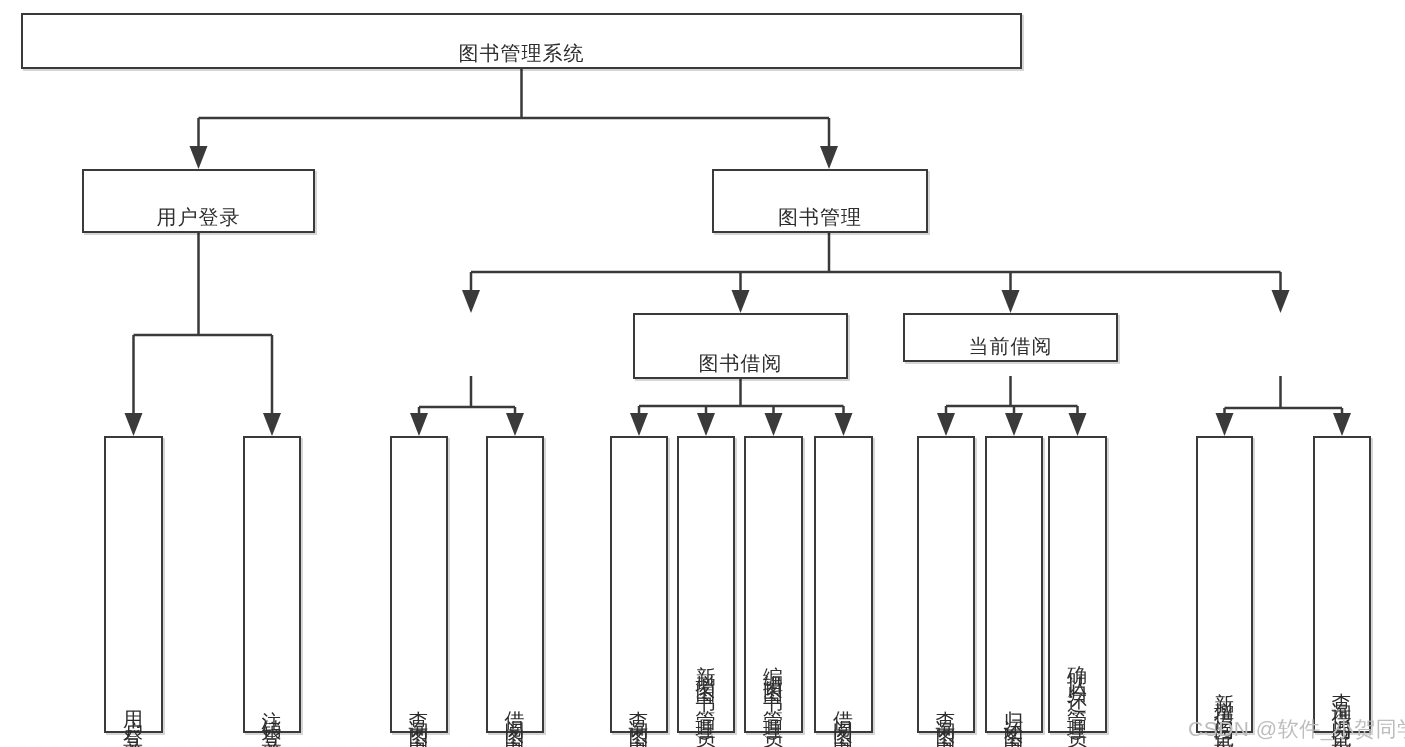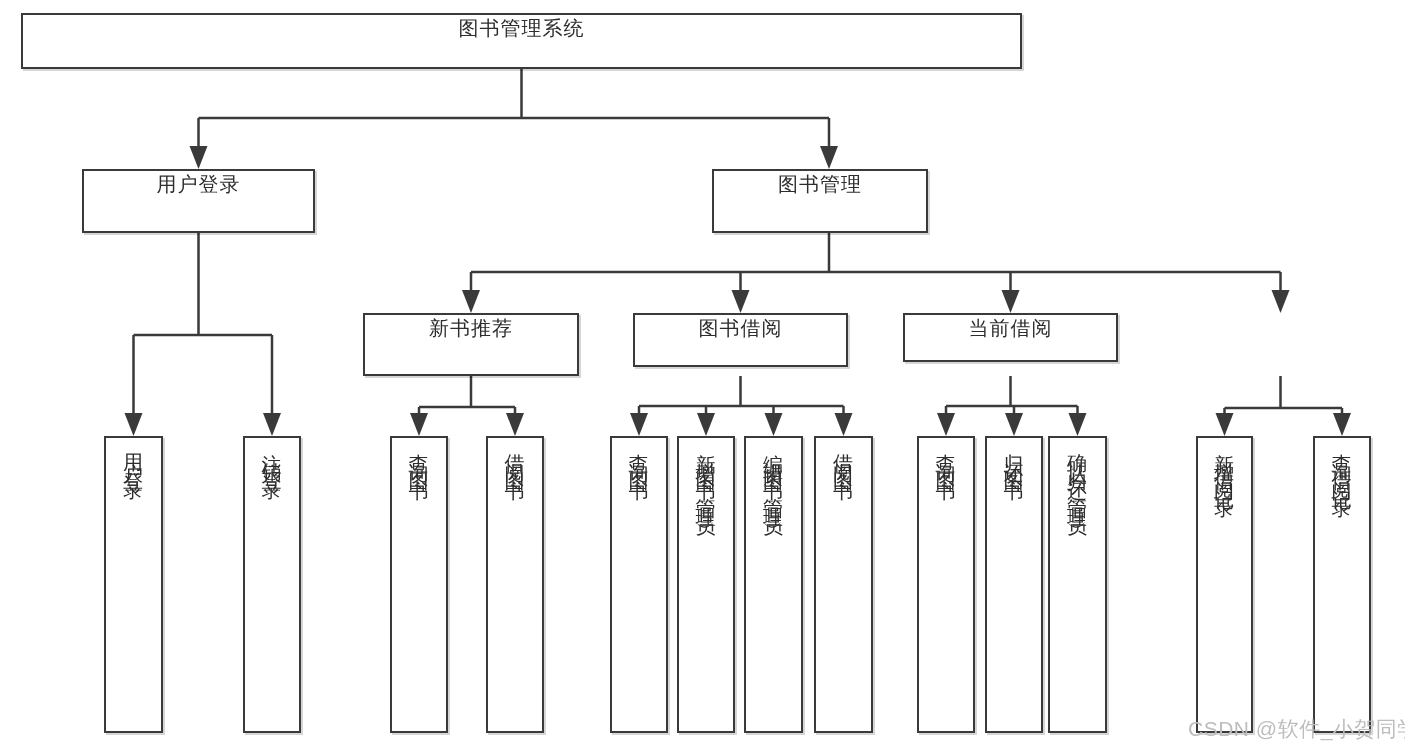--- a/index.html
+++ b/index.html
@@ -6,21 +6,21 @@
   .canvas {
     position:relative; width:1405px; height:747px; background:#ffffff;
     font-family:"Liberation Sans", sans-serif; overflow:hidden;
   }
   svg.connectors { position:absolute; left:0; top:0; z-index:1; }
   svg.connectors path { stroke:#3a3a3a; stroke-width:2.5; fill:none; }
   svg.connectors polygon { fill:#3a3a3a; stroke:none; }
   .box {
     position:absolute; box-sizing:border-box; z-index:2;
     background:#ffffff; border:2px solid #3a3a3a;
-    display:flex; align-items:flex-start; justify-content:center;
+    display:flex; align-items:flex-end; justify-content:center;
     color:#2d2d2d; box-shadow:2px 2px 0 rgba(0,0,0,0.16);
   }
   .hbox { font-size:20px; letter-spacing:1px; }
   .leaf .vlabel {
     writing-mode:vertical-lr; text-orientation:mixed;
     font-size:20px; line-height:1; letter-spacing:9px;
     white-space:nowrap; color:#2d2d2d;
   }
   .watermark {
     position:absolute; left:1188px; top:715px; z-index:5;
@@ -72,24 +72,21 @@
     <span>图书管理系统</span>
   </div>
 
   <div class="box hbox" style="left:82px;top:169px;width:233px;height:64px">
     <span>用户登录</span>
   </div>
   <div class="box hbox" style="left:712px;top:169px;width:216px;height:64px">
     <span>图书管理</span>
   </div>
 
-  <div class="box hbox" style="left:363px;top:313px;width:216px;height:63px">
-    <span>新书推荐</span>
-  </div>
-  <div class="box hbox" style="left:633px;top:313px;width:215px;height:54px">
+  <div class="box hbox" style="left:633px;top:313px;width:215px;height:66px">
     <span>图书借阅</span>
   </div>
   <div class="box hbox" style="left:903px;top:313px;width:215px;height:49px">
     <span>当前借阅</span>
   </div>
 
   <div class="box leaf" style="left:104px;top:436px;width:59px;height:297px">
     <span class="vlabel">用户登录</span>
   </div>
   <div class="box leaf" style="left:243px;top:436px;width:58px;height:297px">

